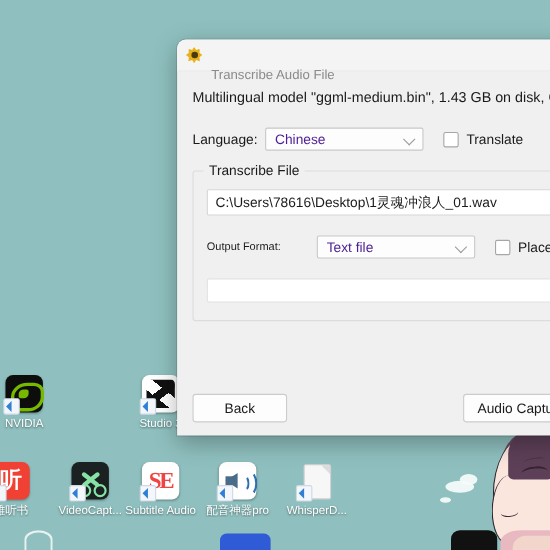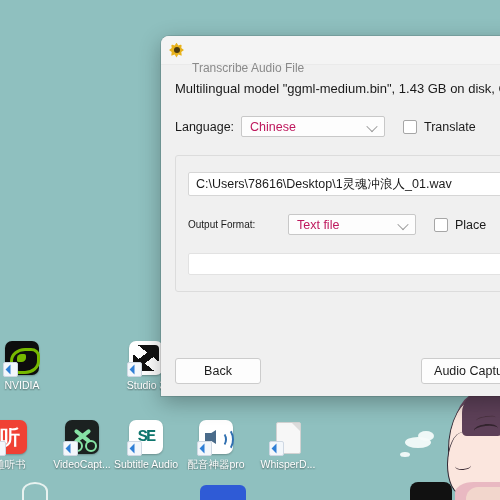--- a/index.html
+++ b/index.html
@@ -210,22 +210,22 @@
   .ic-videocap .vdot {
     position: absolute; width: 8px; height: 8px;
     border: 2.5px solid #86e3a5; border-radius: 50%;
   }
   .ic-videocap .d1 { left: 6px; top: 20px; }
   .ic-videocap .d2 { left: 20px; top: 20px; }
 
   .ic-subtitle { background: #ffffff; }
   .ic-subtitle .se {
     position: absolute; inset: 3px;
-    color: #0f766e; font-size: 17px; font-weight: bold;
-    font-family: Liberation Mono, monospace;
+    color: #ef4444; font-size: 21px; font-weight: bold;
+    font-family: Liberation Serif, serif;
     display: flex; align-items: center; justify-content: center;
     text-shadow: none; letter-spacing: -2px;
   }
 
   .ic-peiyin { background: #ffffff; }
   .ic-peiyin .spk {
     position: absolute; left: 6px; top: 10px;
     width: 0; height: 0;
     border-top: 7px solid transparent;
     border-bottom: 7px solid transparent;
@@ -338,21 +338,21 @@
   .combo {
     position: relative;
     height: 21px;
     background: #fdfdfd;
     border: 1px solid #c8c8c8;
     border-radius: 2px;
     display: flex;
     align-items: center;
     padding-left: 8px;
     font-size: 12.5px;
-    color: #be185d;
+    color: #4c1d95;
     box-sizing: border-box;
   }
   .combo .caret {
     position: absolute;
     right: 8px; top: 7px;
     width: 7px; height: 7px;
     border-right: 1.4px solid #9a9a9a;
     border-bottom: 1.4px solid #9a9a9a;
     transform: rotate(45deg) translate(-1px,-1px);
   }
@@ -408,21 +408,21 @@
 
   .fmt-row {
     display: flex;
     align-items: center;
     margin-top: 18px;
   }
   .fmt-label {
     width: 100px;
     font-size: 10px;
   }
-  .combo-fmt { width: 128px; }
+  .combo-fmt { width: 144px; }
 
   .blank-field {
     height: 20px;
     background: #ffffff;
     border: 1px solid #e2e2e2;
     border-radius: 2px;
     margin-top: 18px;
   }
 
   .btn-row {
@@ -559,20 +559,21 @@
           <span>Chinese</span>
           <span class="caret"></span>
         </div>
         <label class="chk-wrap">
           <span class="chk-box"></span>
           <span>Translate</span>
         </label>
       </div>
 
       <div class="groupbox">
+        <span class="gb-title">Transcribe File</span>
 
         <div class="path-field">
           <span>C:\Users\78616\Desktop\1灵魂冲浪人_01.wav</span>
         </div>
 
         <div class="fmt-row">
           <span class="fmt-label">Output Format:</span>
           <div class="combo combo-fmt">
             <span>Text file</span>
             <span class="caret"></span>

